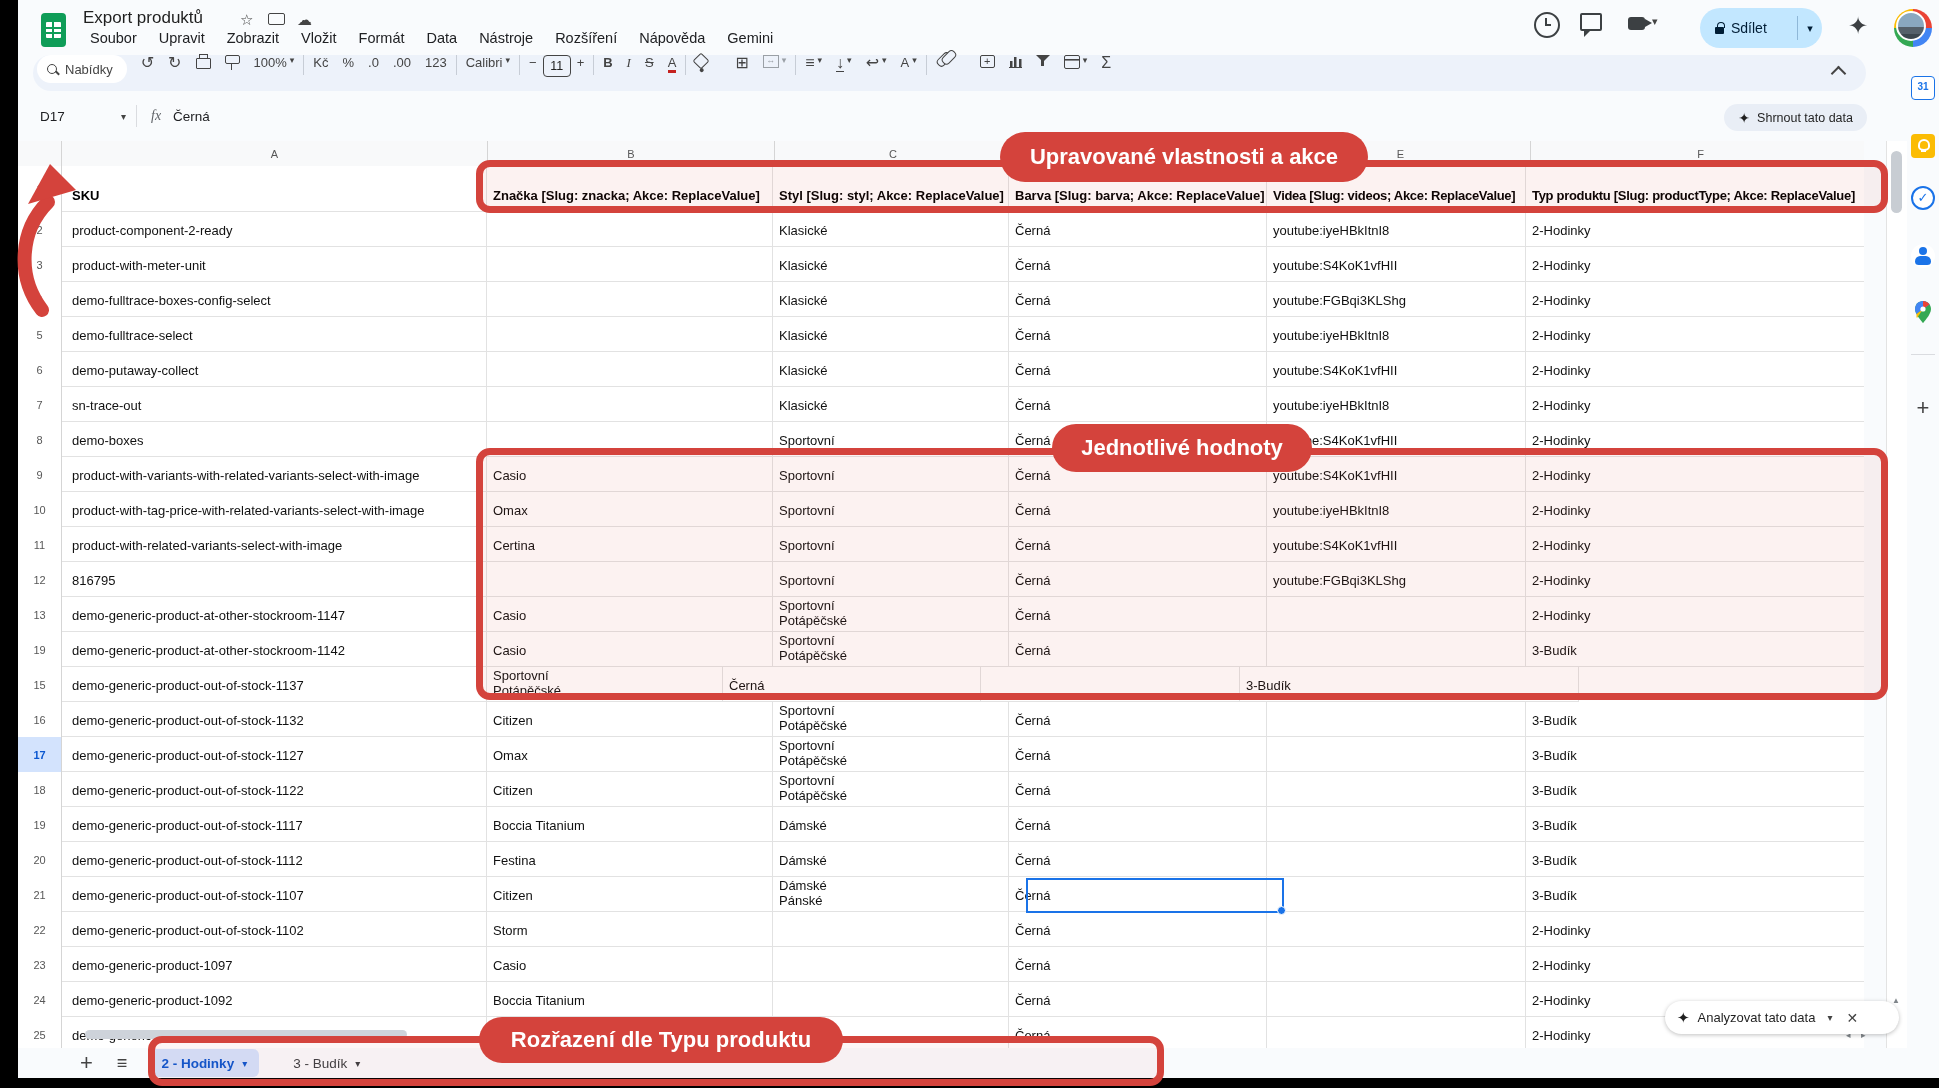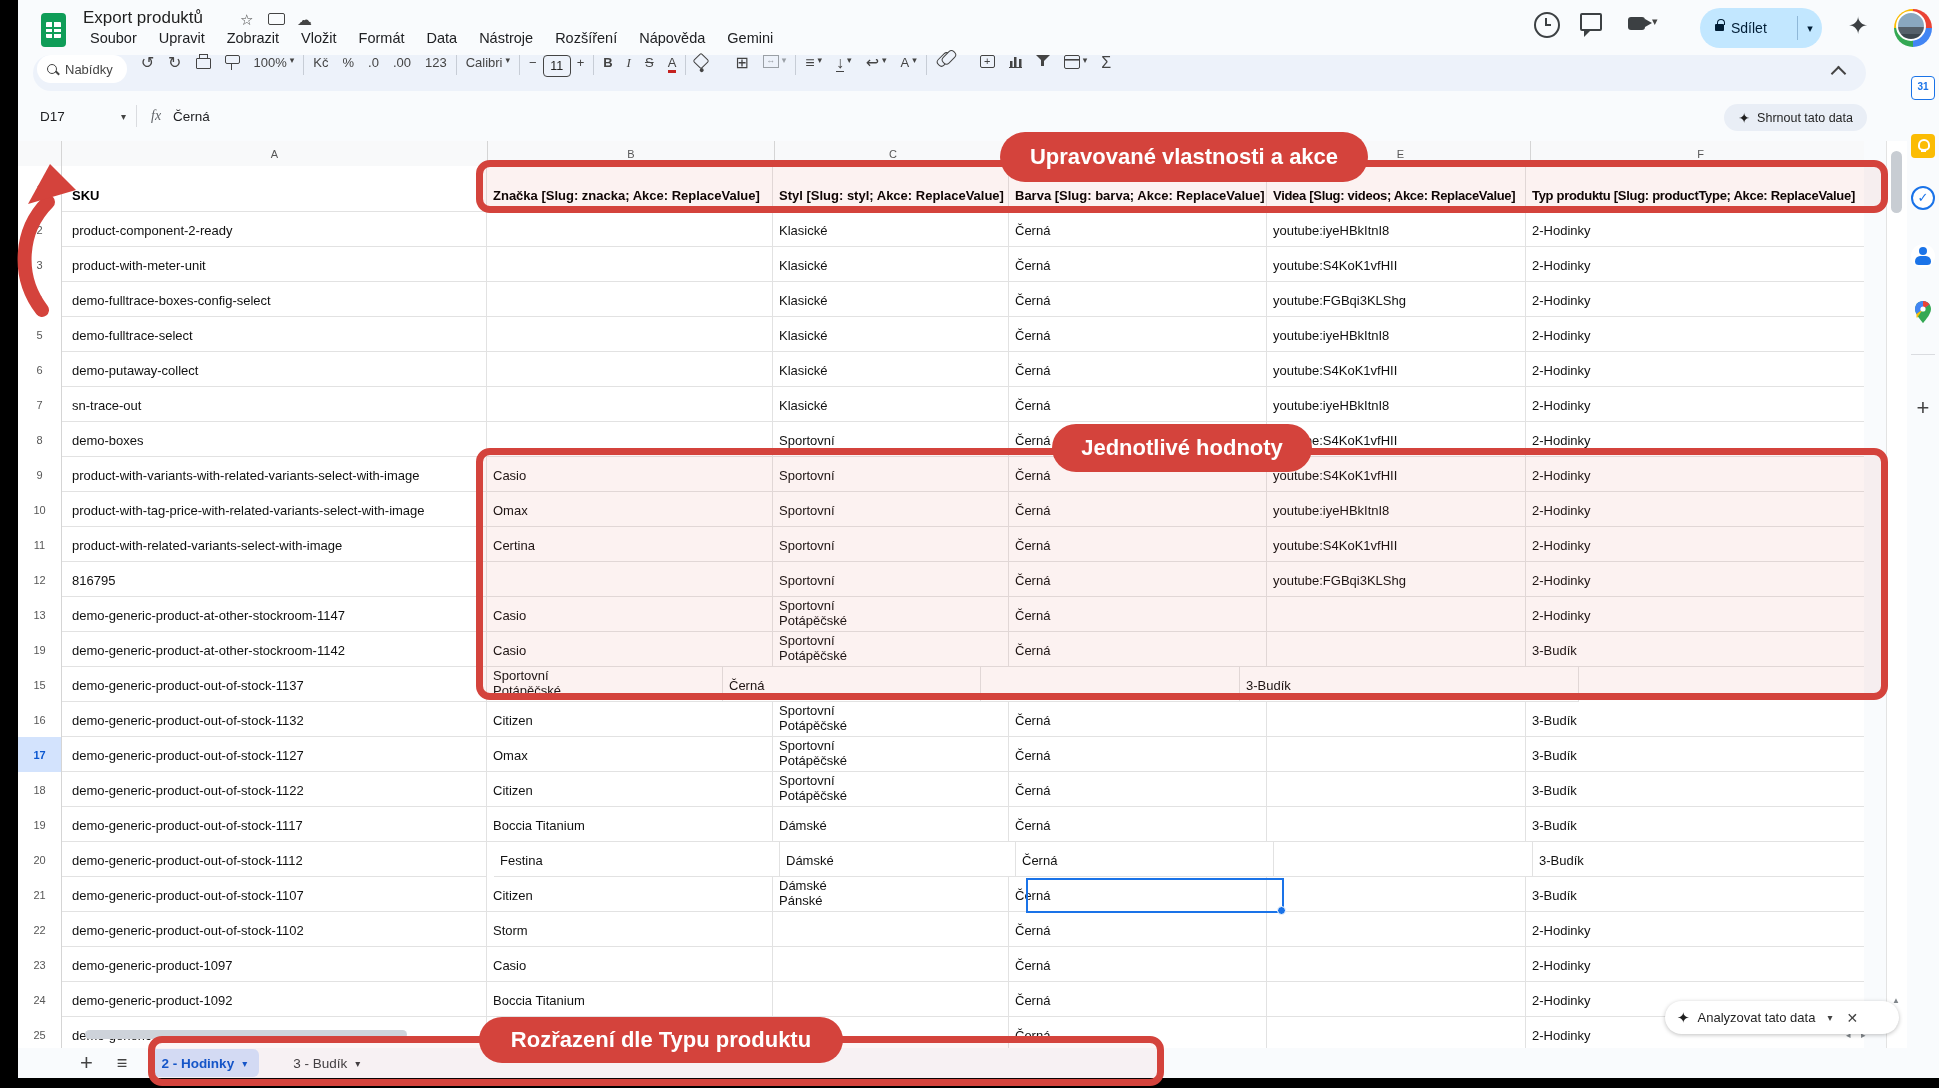--- a/index.html
+++ b/index.html
@@ -23,21 +23,21 @@
   .menu-item{font-size:14.5px;color:#202124;padding:2px 9px;border-radius:8px;cursor:default;}
   #icon-history{left:1534px;top:12px;width:22px;height:22px;border:2px solid #3c4043;border-radius:50%;}
   #icon-history:after{content:"";position:absolute;left:9px;top:4px;width:2px;height:7px;background:#3c4043;}
   #icon-history:before{content:"";position:absolute;left:9px;top:10px;width:6px;height:2px;background:#3c4043;}
   #icon-comment{left:1580px;top:13px;width:18px;height:14px;border:2px solid #3c4043;border-radius:2px;}
   #icon-comment:after{content:"";position:absolute;left:2px;top:14px;border:4px solid transparent;border-top-color:#3c4043;border-left-color:#3c4043;}
   #icon-cam{left:1628px;top:17px;width:17px;height:13px;background:#3c4043;border-radius:3px;}
   #icon-cam:after{content:"";position:absolute;left:17px;top:2px;border-left:7px solid #3c4043;border-top:4px solid transparent;border-bottom:4px solid transparent;}
   #cam-caret{left:1652px;top:15px;color:#444;font-size:11px;}
   #share-btn{left:1700px;top:8px;width:122px;height:40px;background:#c2e7ff;border-radius:20px;display:flex;align-items:center;z-index:2;}
-  #share-main{display:flex;gap:7px;padding-left:15px;width:78px;}
+  #share-main{display:flex;align-items:center;gap:7px;padding-left:15px;width:78px;}
   #icon-lock{width:9px;height:7px;background:#001d35;border-radius:1px;position:relative;margin-top:4px;}
   #icon-lock:before{content:"";position:absolute;left:1.5px;top:-5px;width:6px;height:5px;border:1.5px solid #001d35;border-bottom:none;border-radius:4px 4px 0 0;}
   #share-label{font-size:14px;color:#001d35;font-weight:500;}
   #share-sep{width:1px;height:24px;background:#8fb8d8;margin-left:4px;}
   #share-caret{flex:1;text-align:center;font-size:11px;color:#001d35;}
   #gemini-spark{left:1848px;top:12px;font-size:24px;color:#3c4043;}
   #avatar{left:1894px;top:9px;width:34px;height:34px;border-radius:50%;
     background:conic-gradient(#ea4335 0 25%,#4285f4 25% 50%,#34a853 50% 75%,#fbbc04 75%);padding:2px;z-index:2;}
   #avatar-inner{width:30px;height:30px;border-radius:50%;border:2px solid #fff;box-sizing:border-box;
     background:linear-gradient(180deg,#8aa8c0 0 55%,#55606a 55% 80%,#3c464e 80%);}
@@ -493,21 +493,21 @@
       <div class="gcell" style="width: 236px; height: 100%;">
         <div>Dámské</div>
       </div>
       <div class="gcell" style="width: 258px; height: 100%;">Černá</div>
       <div class="gcell" style="width: 259px; height: 100%;"></div>
       <div class="gcell" style="width: 339px; height: 100%;">3-Budík</div>
     </div>
     <div class="grow" style="top: 701px; height: 35px;">
       <div class="rnum" style="width: 43px; height: 100%;">20</div>
       <div class="gcell colA" style="width: 425px; height: 100%;">demo-generic-product-out-of-stock-1112</div>
-      <div class="gcell" style="width: 286px; height: 100%; margin-left: 7px;">Festina</div>
+      <div class="gcell" style="width: 286px; height: 100%;">Festina</div>
       <div class="gcell" style="width: 236px; height: 100%;">
         <div>Dámské</div>
       </div>
       <div class="gcell" style="width: 258px; height: 100%;">Černá</div>
       <div class="gcell" style="width: 259px; height: 100%;"></div>
       <div class="gcell" style="width: 339px; height: 100%;">3-Budík</div>
     </div>
     <div class="grow" style="top: 736px; height: 35px;">
       <div class="rnum" style="width: 43px; height: 100%;">21</div>
       <div class="gcell colA" style="width: 425px; height: 100%;">demo-generic-product-out-of-stock-1107</div>

